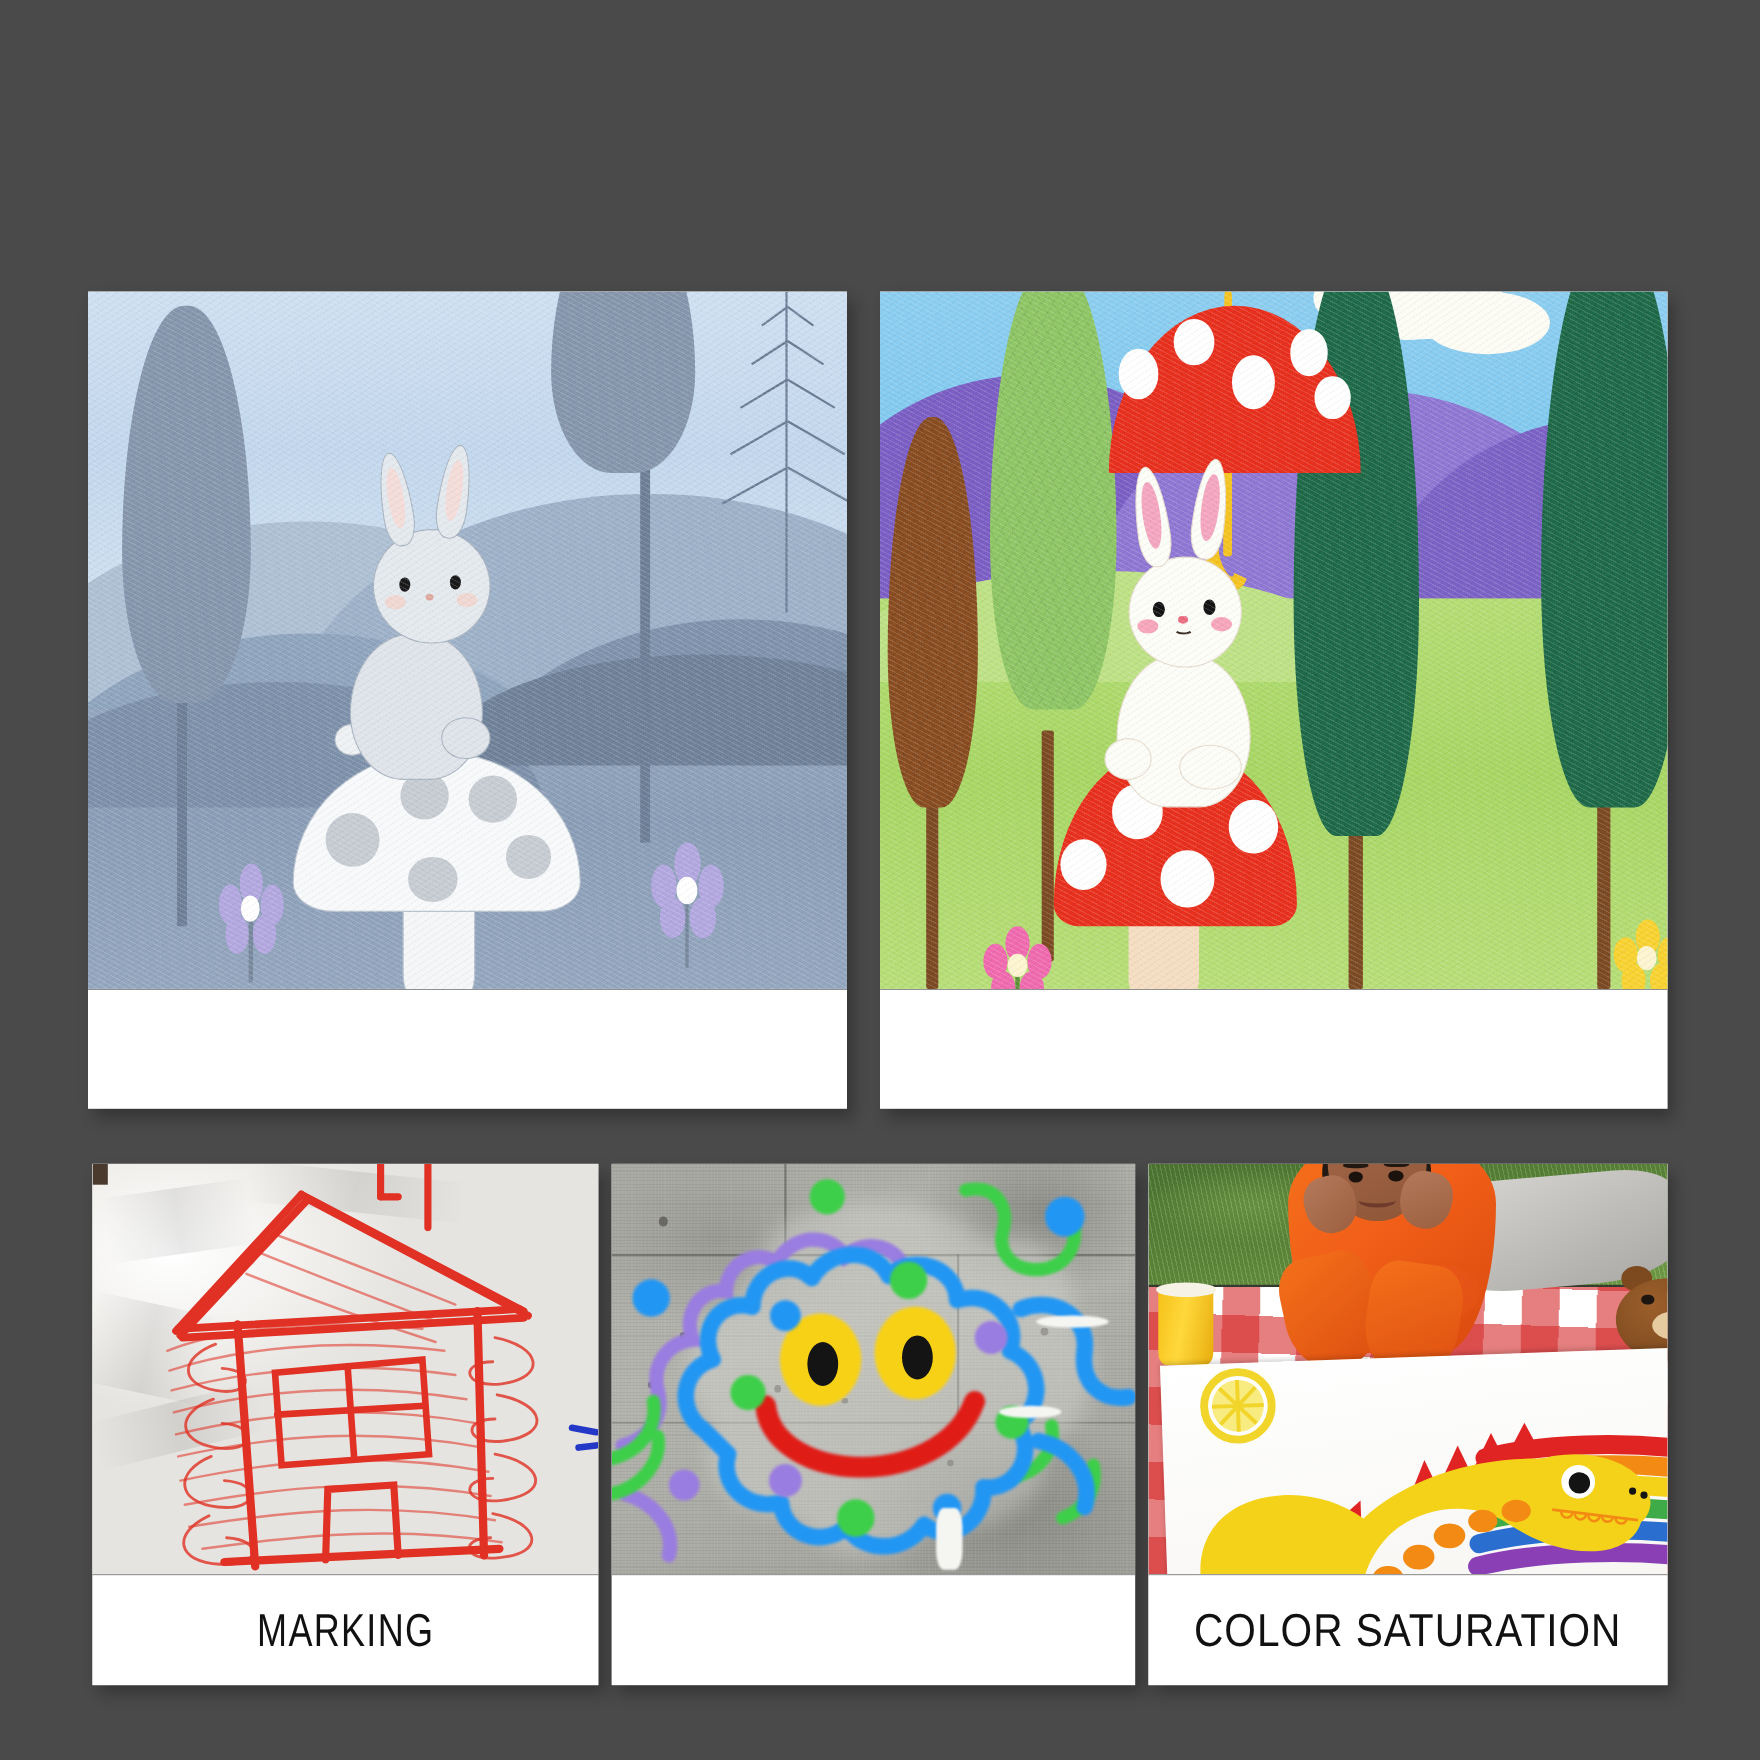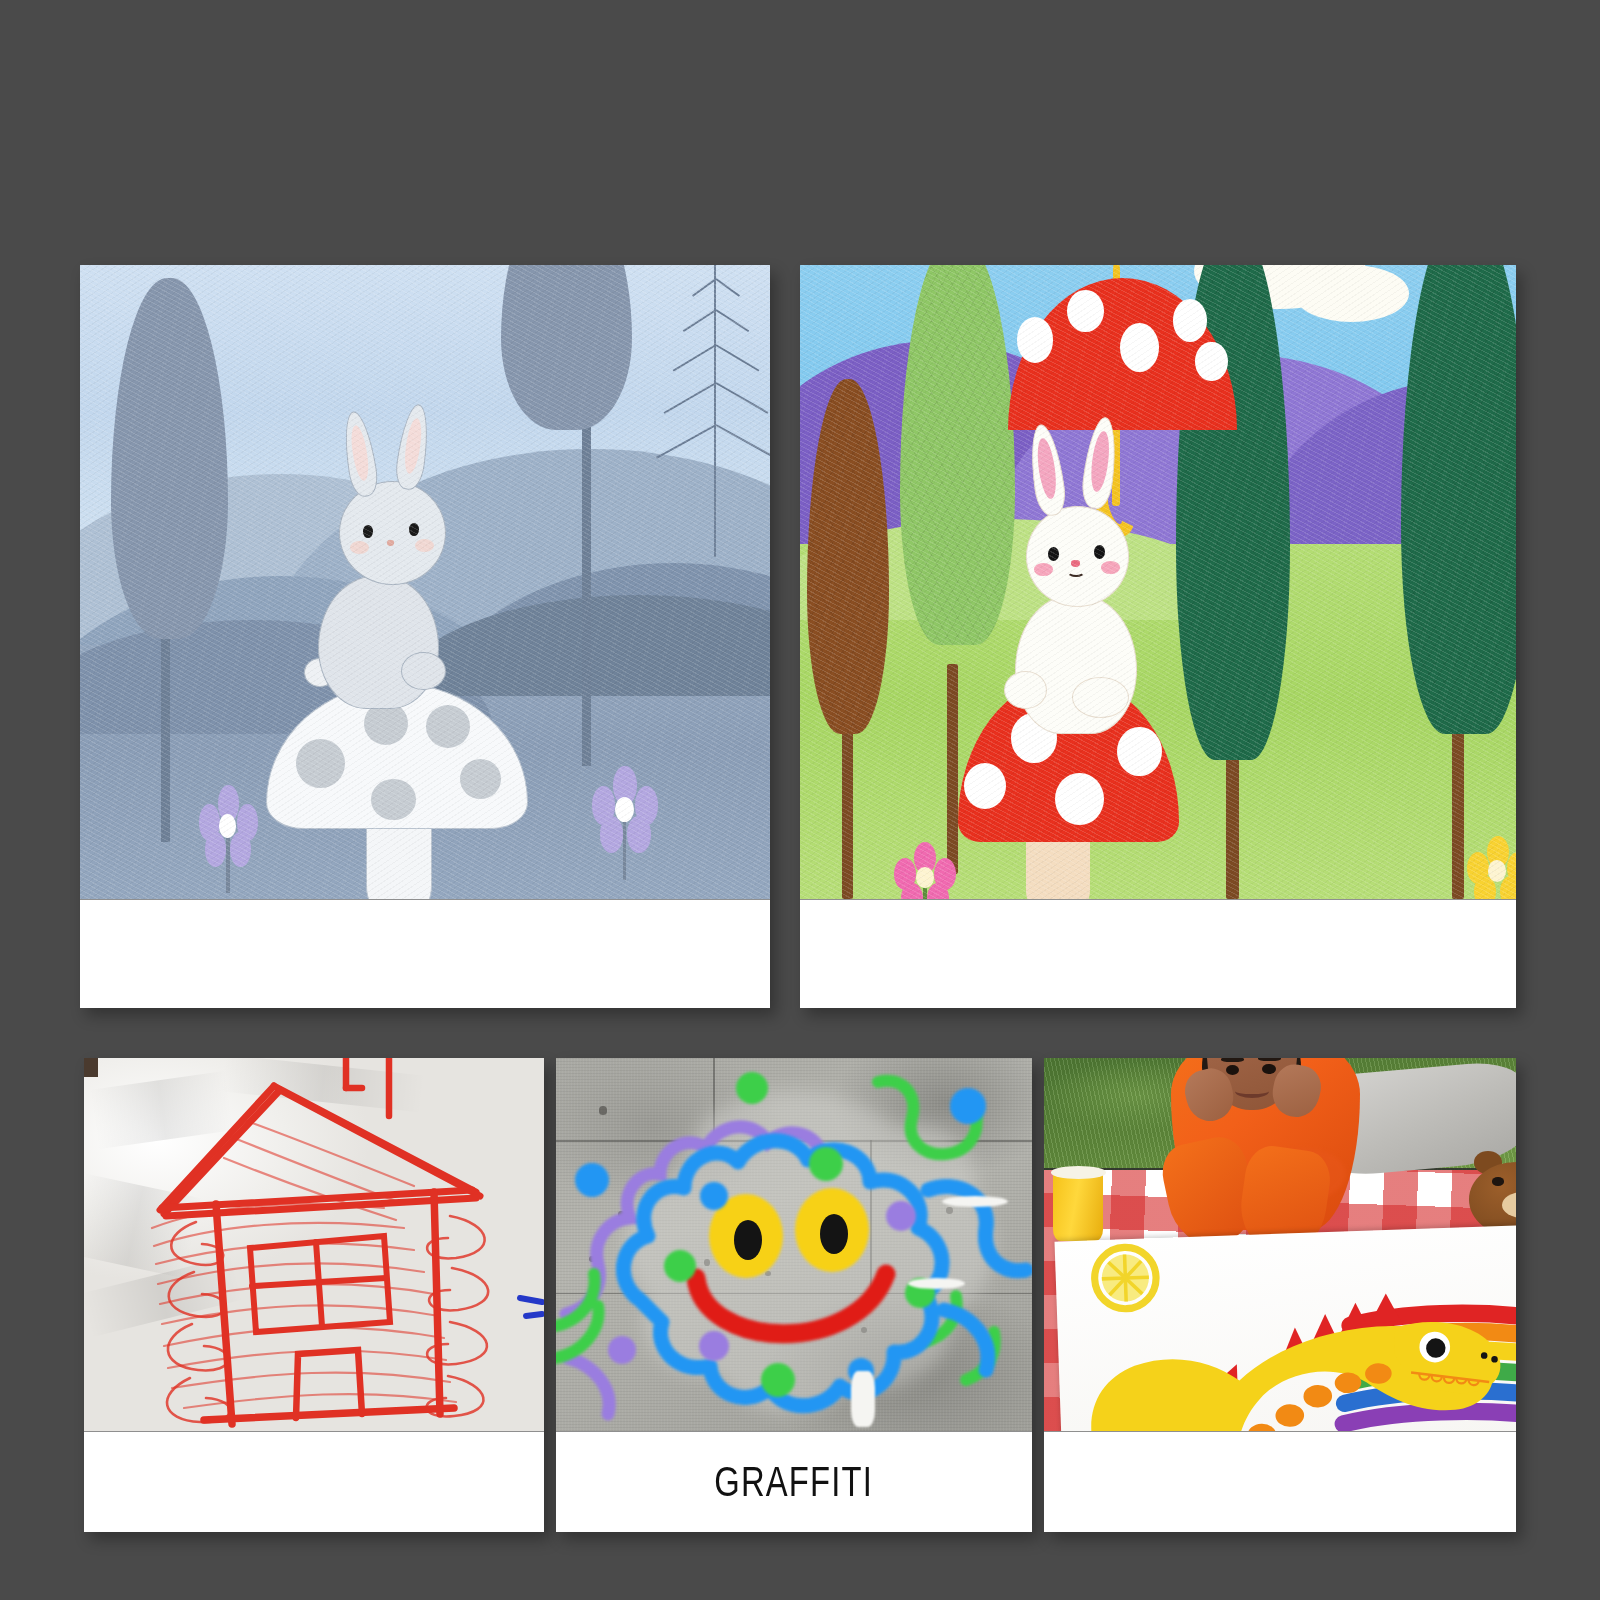--- a/index.html
+++ b/index.html
@@ -618,20 +618,23 @@
               <path d="M212,360 L214,296 L274,292 L278,356"></path>
             </g>
           </g>
 
           <g stroke="#2438c8" stroke-width="6" stroke-linecap="round" fill="none">
             <path d="M436,240 L458,244"></path>
             <path d="M442,258 L458,256"></path>
           </g>
         </svg>
       </div>
+    </div>
+    <div class="panel-caption">
+      <span class="caption-text">MARKING</span>
     </div>
   </div>
 
   <div class="panel" id="panel-graffiti">
     <div class="panel-media">
       <div class="art">
         <div class="s4-wall"></div>
         <div class="s4-seam" style="left:0; top:22%; width:100%; height:1.5px;"></div>
         <div class="s4-seam" style="left:0; top:63%; width:100%; height:1.5px;"></div>
         <div class="s4-seam" style="left:33%; top:0; width:1.5px; height:23%;"></div>
@@ -710,23 +713,20 @@
             <circle cx="66" cy="292" r="14" fill="#9a7de0"></circle>
             <circle cx="345" cy="158" r="15" fill="#9a7de0"></circle>
           </g>
         </svg>
 
         <div class="s4-white-scuff" style="left:81%; top:37%; width:14%; height:3%;"></div>
         <div class="s4-white-scuff" style="left:74%; top:59%; width:12%; height:3%;"></div>
         <div class="s4-white-scuff" style="left:62%; top:84%; width:5%; height:15%; border-radius:30%;"></div>
       </div>
     </div>
-    <div class="panel-caption">
-      <span class="caption-text">GRAFFITI</span>
-    </div>
   </div>
 
   <div class="panel" id="panel-color">
     <div class="panel-media">
       <div class="art">
         <div class="s5-grass"></div>
         <div class="s5-blanket-edge"></div>
         <div class="s5-blanket"></div>
 
         <div class="s5-cup" style="left:2%; top:30%; width:10.5%; height:19%;"></div>
@@ -818,15 +818,18 @@
               <path d="M352,142 a5,5 0 0,0 10,1"></path>
               <path d="M364,144 a5,5 0 0,0 10,1"></path>
               <path d="M376,146 a5,5 0 0,0 10,1"></path>
               <path d="M388,147 a5,5 0 0,0 10,1"></path>
               <path d="M400,149 a5,5 0 0,0 10,1"></path>
             </g>
           </svg>
         </div>
       </div>
     </div>
+    <div class="panel-caption">
+      <span class="caption-text">COLOR SATURATION</span>
+    </div>
   </div>
 
 </div>
 
 </body></html>

